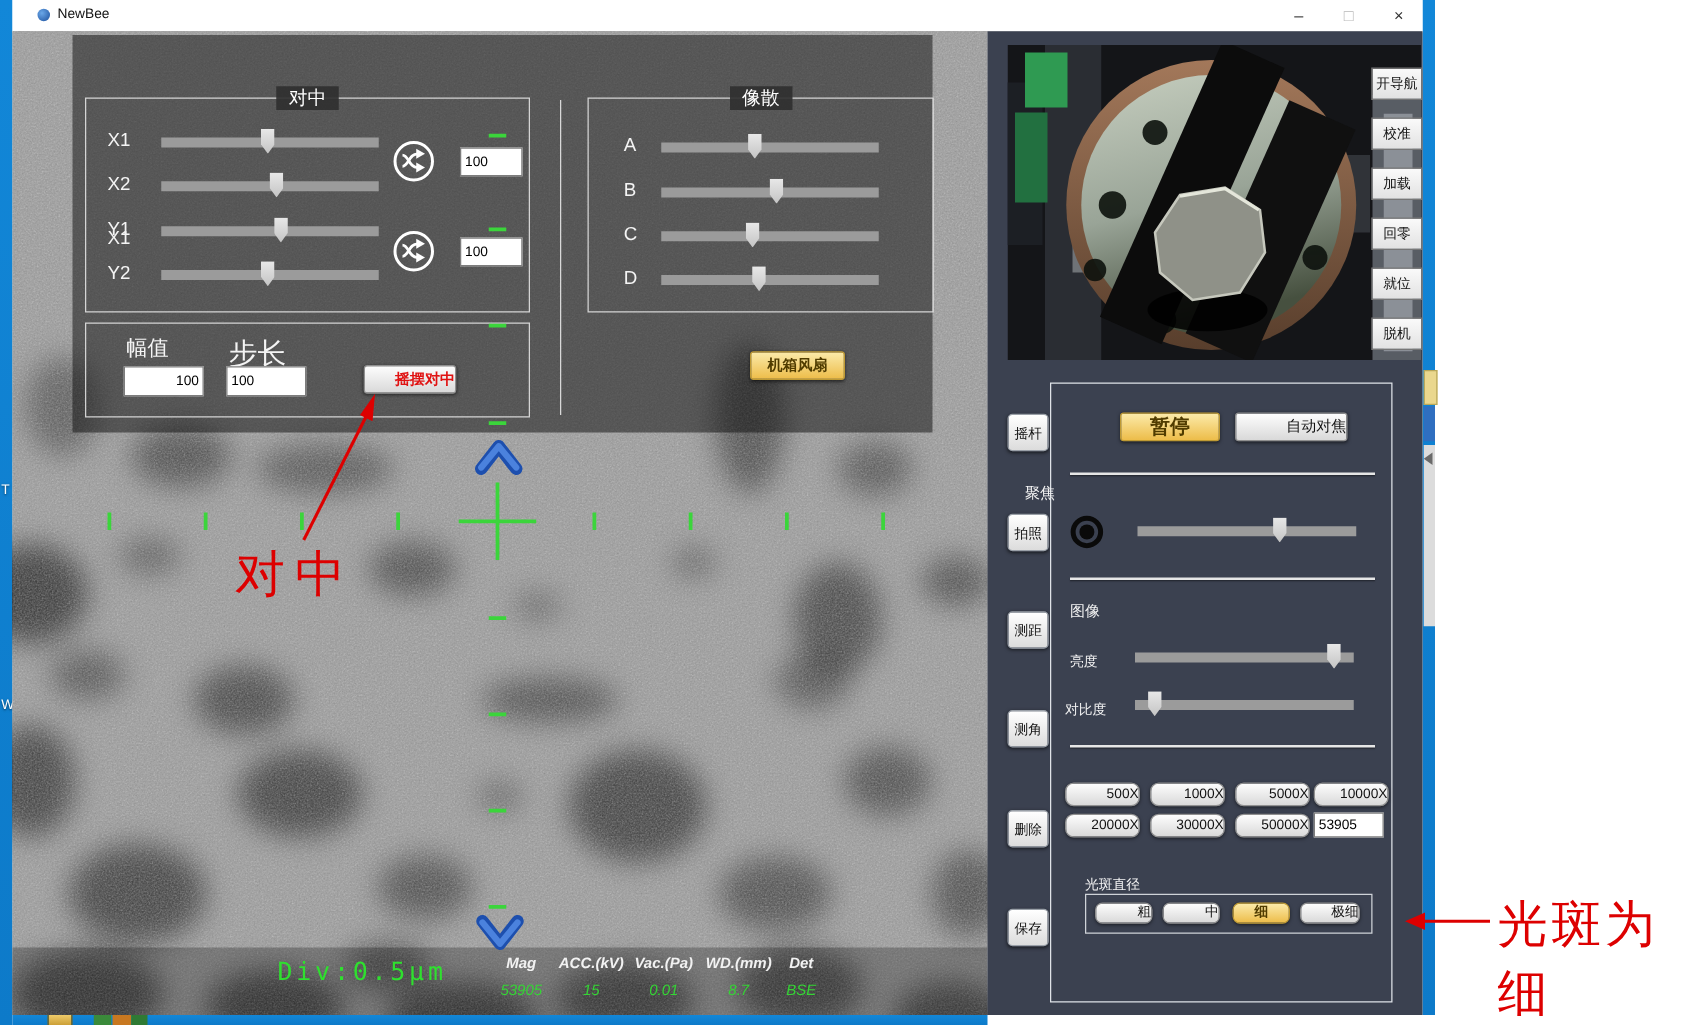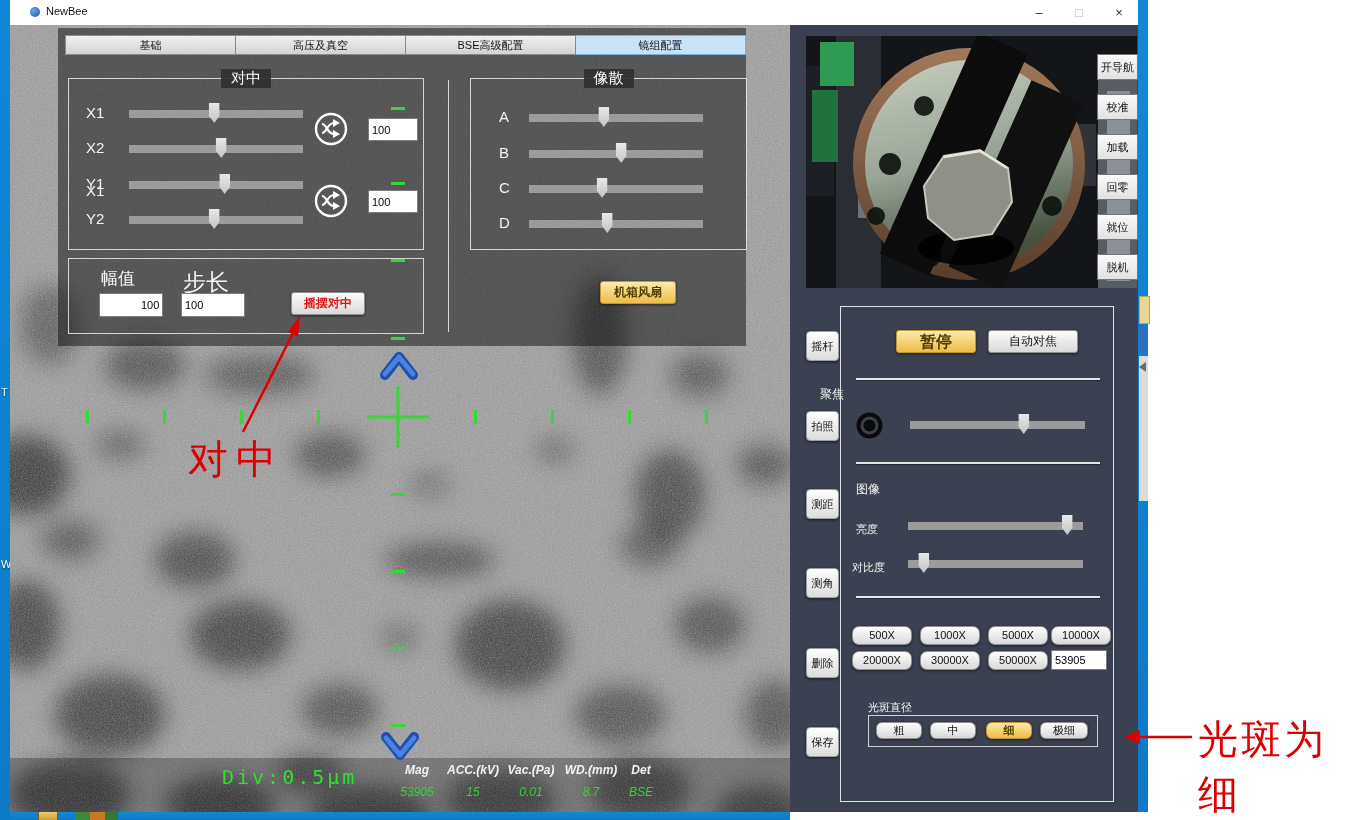--- a/index.html
+++ b/index.html
@@ -28,21 +28,21 @@
           font-size:15px;padding:0 10px;white-space:nowrap;}
   .wlabel{color:#f4f4f4;}
   .slabel{font-size:15px;color:#f4f4f4;}
   .slider{height:20px;}
   .track{position:absolute;left:0;right:0;top:6px;height:8px;background:#9b9b9b;}
   .thumb{position:absolute;top:-1px;width:11px;height:20px;background:linear-gradient(#e8e8e8,#c4c4c4);
          transform:translateX(-50%);clip-path:polygon(0 0,100% 0,100% 62%,50% 100%,0 62%);}
   .tinput{background:#fff;border:1px solid #7d7d7d;font-size:11px;color:#000;padding:0 3px;
           font-family:"Liberation Sans",sans-serif;box-sizing:border-box;}
   .btn{background:linear-gradient(#fdfdfd,#d9d9d9);border:1px solid #909090;border-radius:3px;
-       text-align:center;color:#111;box-shadow:0 1px 3px rgba(0,0,0,.55);}
+       text-align:right;color:#111;box-shadow:0 1px 3px rgba(0,0,0,.55);}
   .btn-gold{background:linear-gradient(#fbeaa9,#edbd4a);border:1px solid #bf9a33;border-radius:3px;
        text-align:center;color:#503c00;font-weight:bold;box-shadow:0 1px 3px rgba(0,0,0,.55);}
   .red-text{color:#e01212;font-weight:bold;}
   .cam-btn{background:linear-gradient(#fafafa,#e2e2e2);border:1px solid #777;text-align:center;
        font-size:11px;color:#111;}
   .tb-btn{background:linear-gradient(#ffffff,#dcdcdc);border:1px solid #9aa0a8;border-radius:4px;
        text-align:center;font-size:11px;color:#111;box-shadow:0 1px 3px rgba(0,0,0,.6);
        display:flex;align-items:center;justify-content:center;}
   .sep{height:2px;background:#e6e6e6;box-shadow:0 1px 1px rgba(0,0,0,.4);}
   .ctrlbox{border:1px solid #dfe3e8;}
@@ -152,26 +152,20 @@
         <div class="stat-h">WD.(mm)</div>
         <div class="stat-v">8.7</div>
       </div>
   <div class="stat-col" style="left:232px;width:38px">
         <div class="stat-h">Det</div>
         <div class="stat-v">BSE</div>
       </div>
 </div>
 
 <div class="abs overlay"></div>
-<div class="abs tabs">
-  <div class="tab">基础</div>
-  <div class="tab">高压及真空</div>
-  <div class="tab">BSE高级配置</div>
-  <div class="tab active">镜组配置</div>
-</div>
 
 <div class="abs gbox" style="left:68px;top:78px;width:354px;height:170px">
   <div class="abs gtitle">对中</div>
   <div class="abs" style="left:17px;top:103px"><span class="slabel">X1</span></div>
   <div class="abs slider" style="left:60px;top:25px;width:174px">
         <div class="track"></div>
         <div class="thumb" style="left: 49%;"></div>
       </div>
   <div class="abs" style="left:17px;top:25px"><span class="slabel">X1</span></div>
   <div class="abs slider" style="left:60px;top:60px;width:174px">

